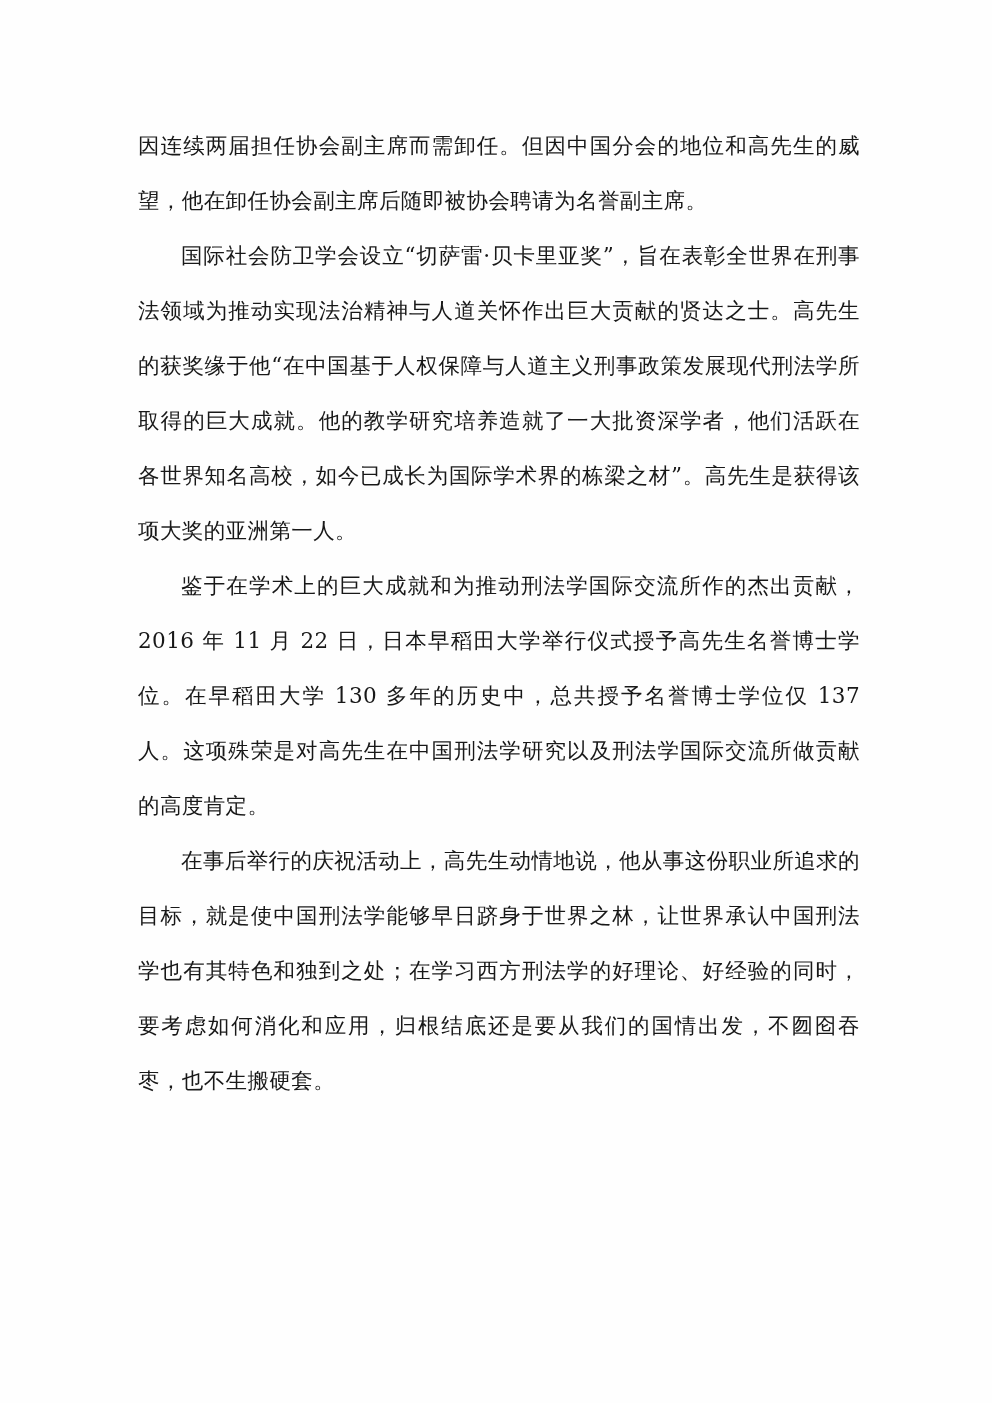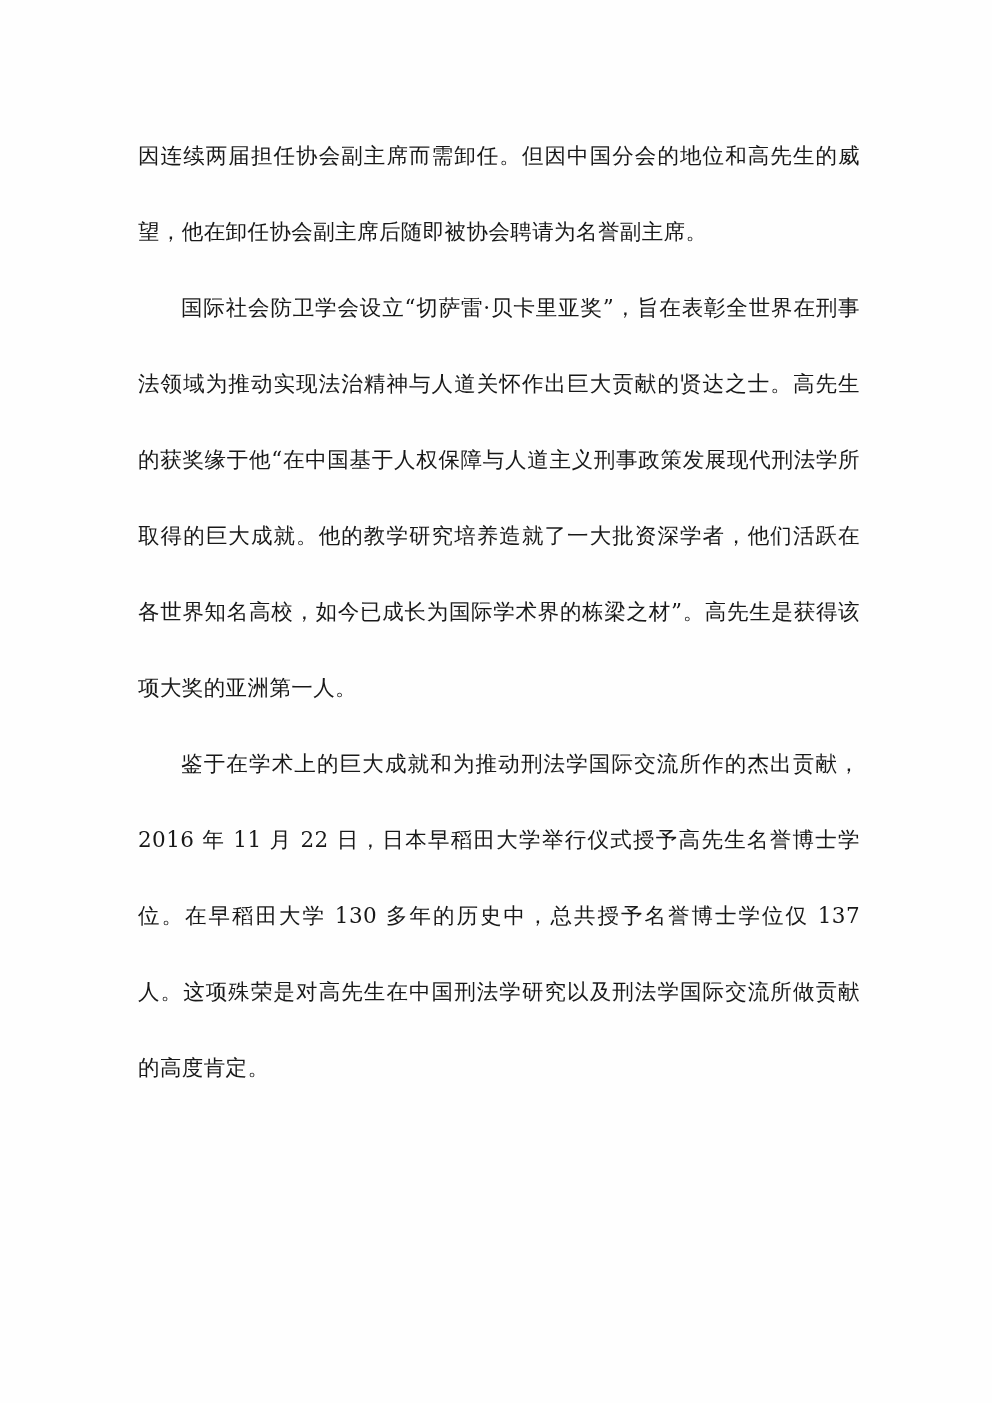--- a/index.html
+++ b/index.html
@@ -17,21 +17,21 @@
   .page {
     position: relative;
     width: 992px;
     height: 1403px;
     background: #fefefe;
     box-sizing: border-box;
     padding: 118px 132px 40px 138px;
   }
   .doc-body {
     font-size: 21.5px;
-    line-height: 76px;
+    line-height: 55px;
     text-align: justify;
     text-justify: inter-ideograph;
     letter-spacing: 0.4px;
     color: #181818;
   }
   .para {
     margin: 0 0 0 0;
     text-indent: 2em;
     text-align: justify;
     text-justify: inter-ideograph;
@@ -42,14 +42,15 @@
   }
 </style>
 </head>
 <body>
 
 <div class="page">
   <div class="doc-body">
     <p class="para first">因连续两届担任协会副主席而需卸任。但因中国分会的地位和高先生的威望，他在卸任协会副主席后随即被协会聘请为名誉副主席。</p>
     <p class="para">国际社会防卫学会设立“切萨雷·贝卡里亚奖”，旨在表彰全世界在刑事法领域为推动实现法治精神与人道关怀作出巨大贡献的贤达之士。高先生的获奖缘于他“在中国基于人权保障与人道主义刑事政策发展现代刑法学所取得的巨大成就。他的教学研究培养造就了一大批资深学者，他们活跃在各世界知名高校，如今已成长为国际学术界的栋梁之材”。高先生是获得该项大奖的亚洲第一人。</p>
     <p class="para">鉴于在学术上的巨大成就和为推动刑法学国际交流所作的杰出贡献，2016 年 11 月 22 日，日本早稻田大学举行仪式授予高先生名誉博士学位。在早稻田大学 130 多年的历史中，总共授予名誉博士学位仅 137 人。这项殊荣是对高先生在中国刑法学研究以及刑法学国际交流所做贡献的高度肯定。</p>
+    <p class="para">在事后举行的庆祝活动上，高先生动情地说，他从事这份职业所追求的目标，就是使中国刑法学能够早日跻身于世界之林，让世界承认中国刑法学也有其特色和独到之处；在学习西方刑法学的好理论、好经验的同时，要考虑如何消化和应用，归根结底还是要从我们的国情出发，不囫囵吞枣，也不生搬硬套。</p>
   </div>
 </div>
 
 </body></html>

